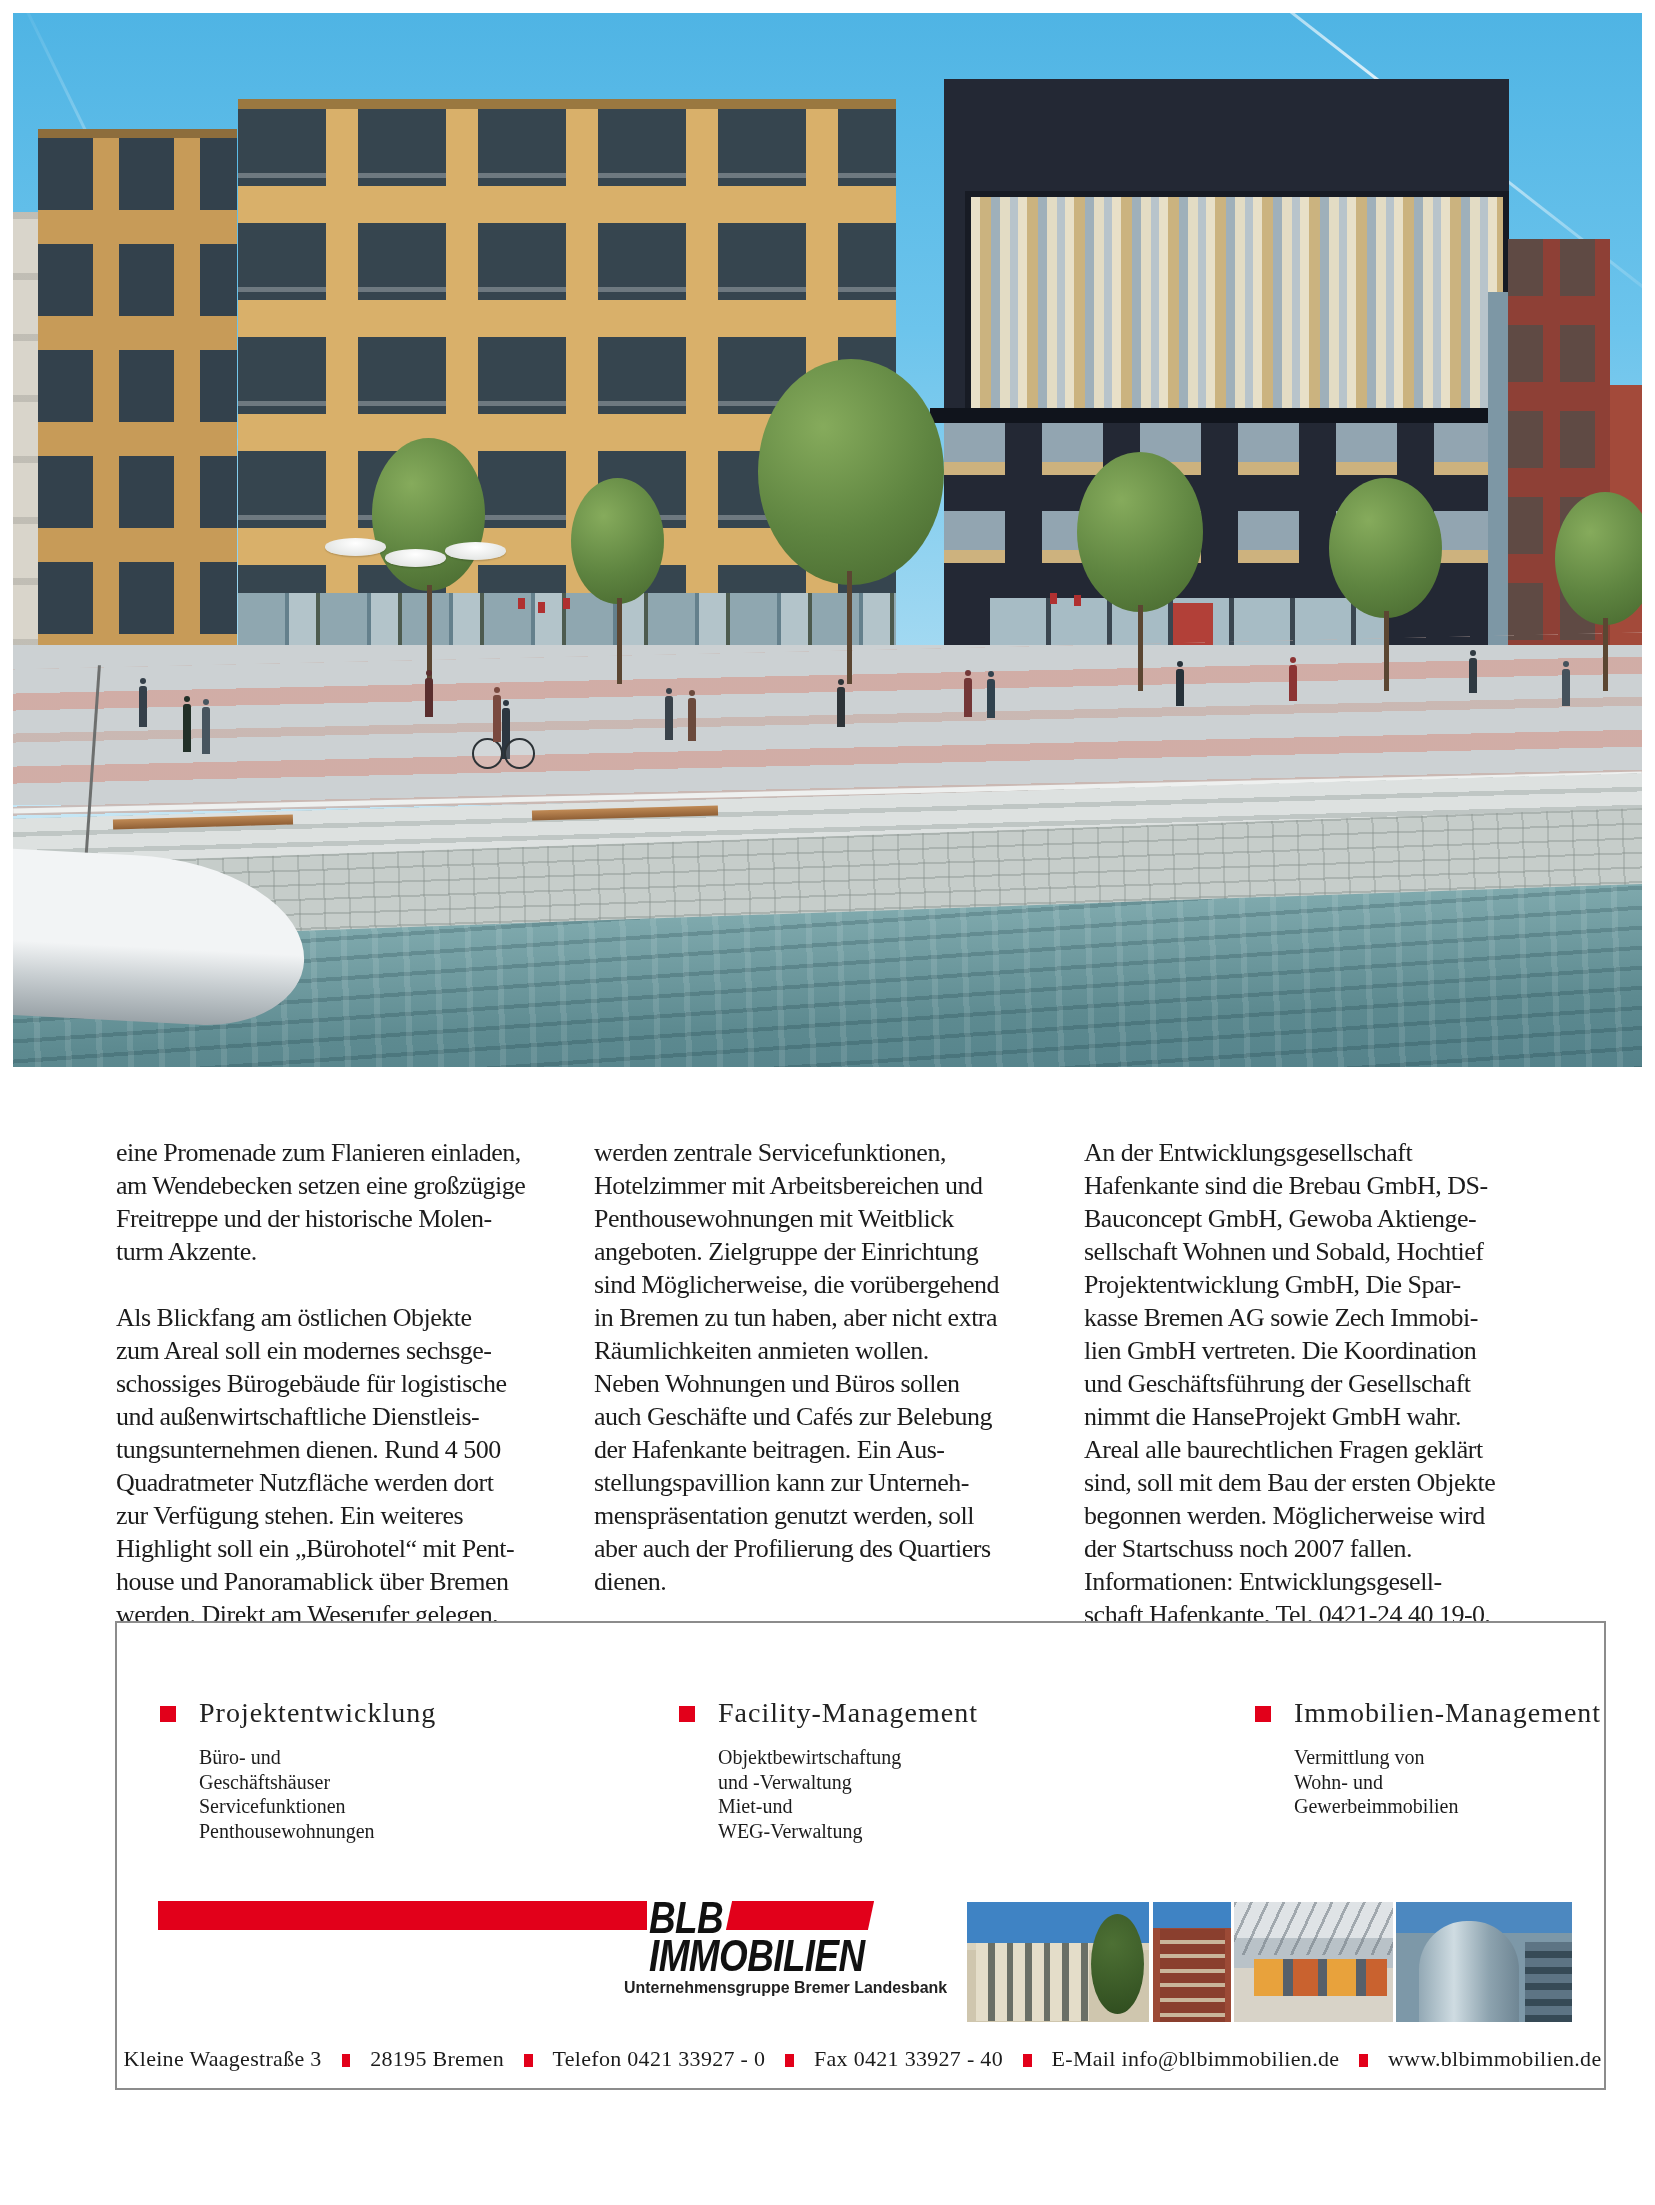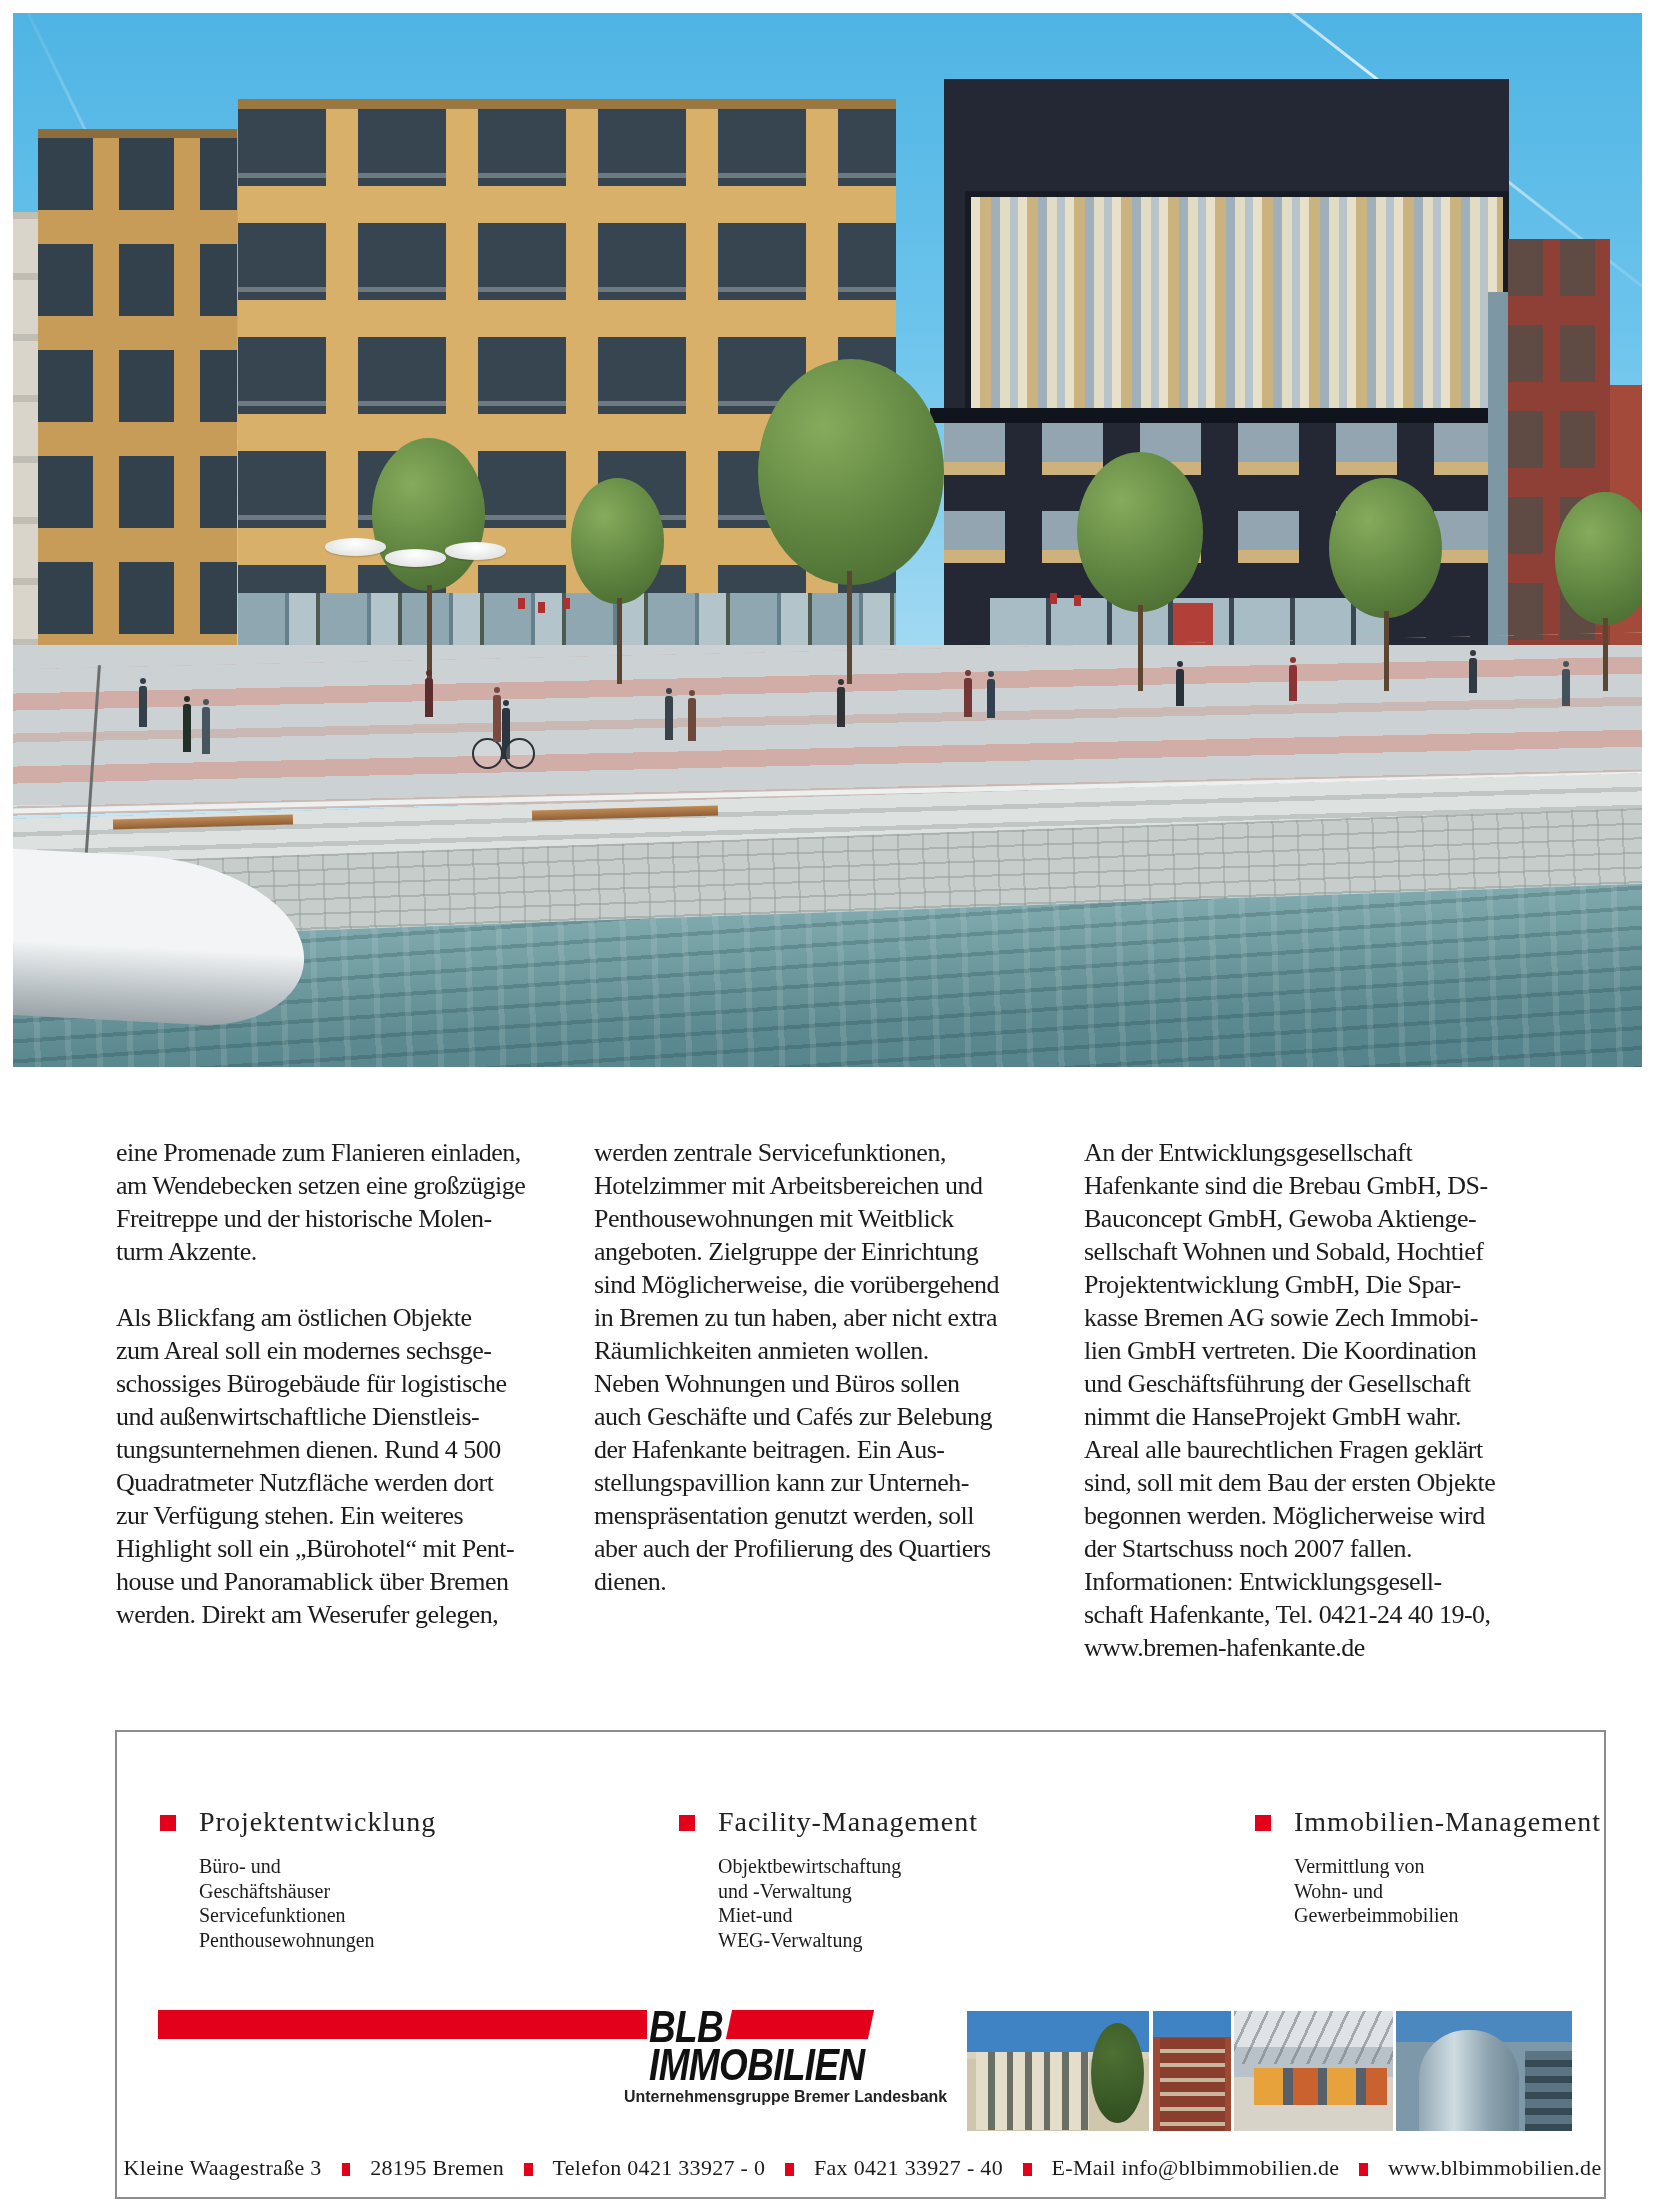--- a/index.html
+++ b/index.html
@@ -77,21 +77,21 @@
   .person::before{content:"";position:absolute;left:0.7px;top:-8px;width:6px;height:6px;border-radius:50%;background:inherit;}
   .wheel{position:absolute;width:26.6px;height:26.6px;border:2.7px solid #2c3236;border-radius:50%;background:rgba(255,255,255,.15);}
 
   
   .col{position:absolute;top:1104px;width:439px;font-size:26px;line-height:33px;letter-spacing:-0.5px;color:#1c1c1c;margin-top:32px;}
   .col .tline{white-space:nowrap;}
   .parabreak{height:33px;}
   #col-1{left:116px;} #col-2{left:594px;} #col-3{left:1084px;}
 
   
-  #adbox{position:absolute;left:115px;top:1730px;width:1491px;height:469px;border:2px solid #8c8c8c;
+  #adbox{position:absolute;left:115px;top:1621px;width:1491px;height:469px;border:2px solid #8c8c8c;
          box-sizing:border-box;background:#ffffff;}
   .svc{position:absolute;top:74px;}
   .svc-bullet{position:absolute;top:9.3px;width:16px;height:16px;}
   .svc-title{position:absolute;left:39px;top:0;font-size:28px;letter-spacing:1px;white-space:nowrap;color:#222;}
   .svc-items{position:absolute;left:39px;top:48px;font-size:20px;line-height:24.6px;color:#1c1c1c;}
   .svc-items .tline{white-space:nowrap;}
   #svc-1{left:43px;} #svc-2{left:562px;} #svc-3{left:1138px;}
 
   #logo-bar-long{position:absolute;left:41px;top:278px;width:489px;height:29px;}
   #logo-blb{position:absolute;left:532px;top:269px;font-family:"Liberation Sans",sans-serif;

